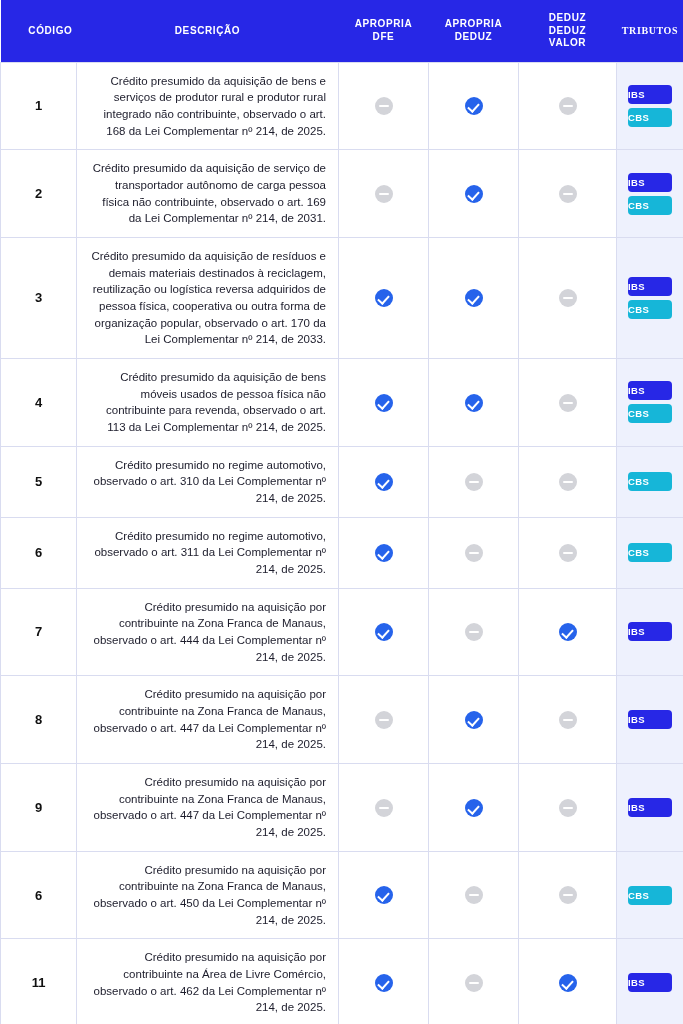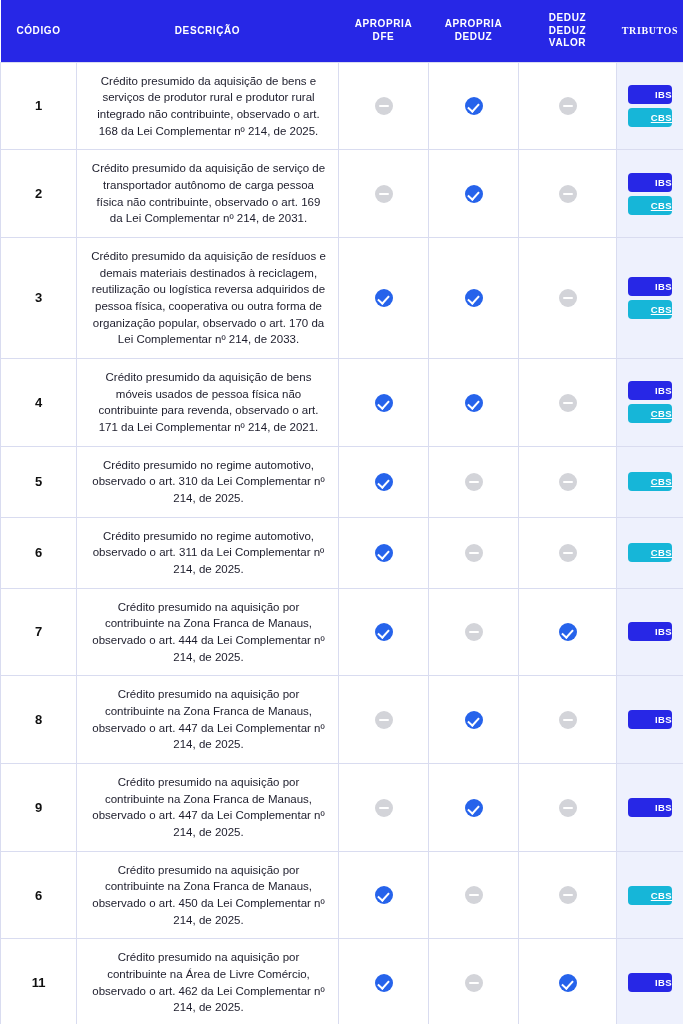--- a/index.html
+++ b/index.html
@@ -26,21 +26,21 @@
     color: #ffffff;
     font-size: 10px;
     font-weight: bold;
     letter-spacing: 0.6px;
     text-align: center;
     vertical-align: middle;
     padding: 12px 4px;
     line-height: 1.25;
     border: none;
   }
-  th.col-codigo { width: 76px; }
+  th.col-codigo { width: 76px; text-align: right; }
   th.col-descricao { width: 262px; }
   th.col-dfe { width: 90px; }
   th.col-evento { width: 90px; }
   th.col-deduz { width: 98px; }
   th.col-tributos { width: 67px; font-family: Liberation Serif, serif; }
 
   tbody td {
     border: 1px solid #d9dcf0;
     vertical-align: middle;
     background: #ffffff;
@@ -50,43 +50,43 @@
     font-size: 13px;
     font-weight: bold;
     color: #101010;
     width: 76px;
   }
   td.descricao {
     font-size: 11.5px;
     color: #1c1c2b;
     line-height: 1.45;
     padding: 10px 12px 10px 14px;
-    text-align: center;
+    text-align: right;
   }
   td.mark {
     text-align: center;
   }
   td.tributos {
-    text-align: right;
+    text-align: left;
     background: #eef1fd;
     padding: 6px 4px;
   }
   .chip {
     display: block;
     margin: 4px auto;
     width: 44px;
     padding: 4px 0;
     border-radius: 4px;
     font-size: 9.5px;
     font-weight: bold;
     color: #ffffff;
     letter-spacing: 0.4px;
   }
   .chip.ibs { background: #2727E6; }
-  .chip.cbs { background: #16B6D8; text-decoration: underline; }
+  .chip.cbs { background: #16B6D8; }
 
   .icon-check, .icon-dash {
     display: inline-block;
     width: 18px; height: 18px;
     border-radius: 50%;
     position: relative;
     vertical-align: middle;
   }
   .icon-check { background: #2663EB; }
   .icon-check::after {
@@ -168,21 +168,21 @@
           <td class="mark"><span class="icon-check"></span></td>
           <td class="mark"><span class="icon-check"></span></td>
           <td class="mark"><span class="icon-dash"></span></td>
           <td class="tributos">
             <span class="chip ibs">IBS</span>
             <span class="chip cbs">CBS</span>
           </td>
         </tr>
         <tr>
           <td class="codigo">4</td>
-          <td class="descricao">Crédito presumido da aquisição de bens móveis usados de pessoa física não contribuinte para revenda, observado o art. 171 da Lei Complementar nº 214, de 2021.</td>
+          <td class="descricao">Crédito presumido da aquisição de bens móveis usados de pessoa física não contribuinte para revenda, observado o art. 113 da Lei Complementar nº 214, de 2025.</td>
           <td class="mark"><span class="icon-check"></span></td>
           <td class="mark"><span class="icon-check"></span></td>
           <td class="mark"><span class="icon-dash"></span></td>
           <td class="tributos">
             <span class="chip ibs">IBS</span>
             <span class="chip cbs">CBS</span>
           </td>
         </tr>
         <tr>
           <td class="codigo">5</td>

